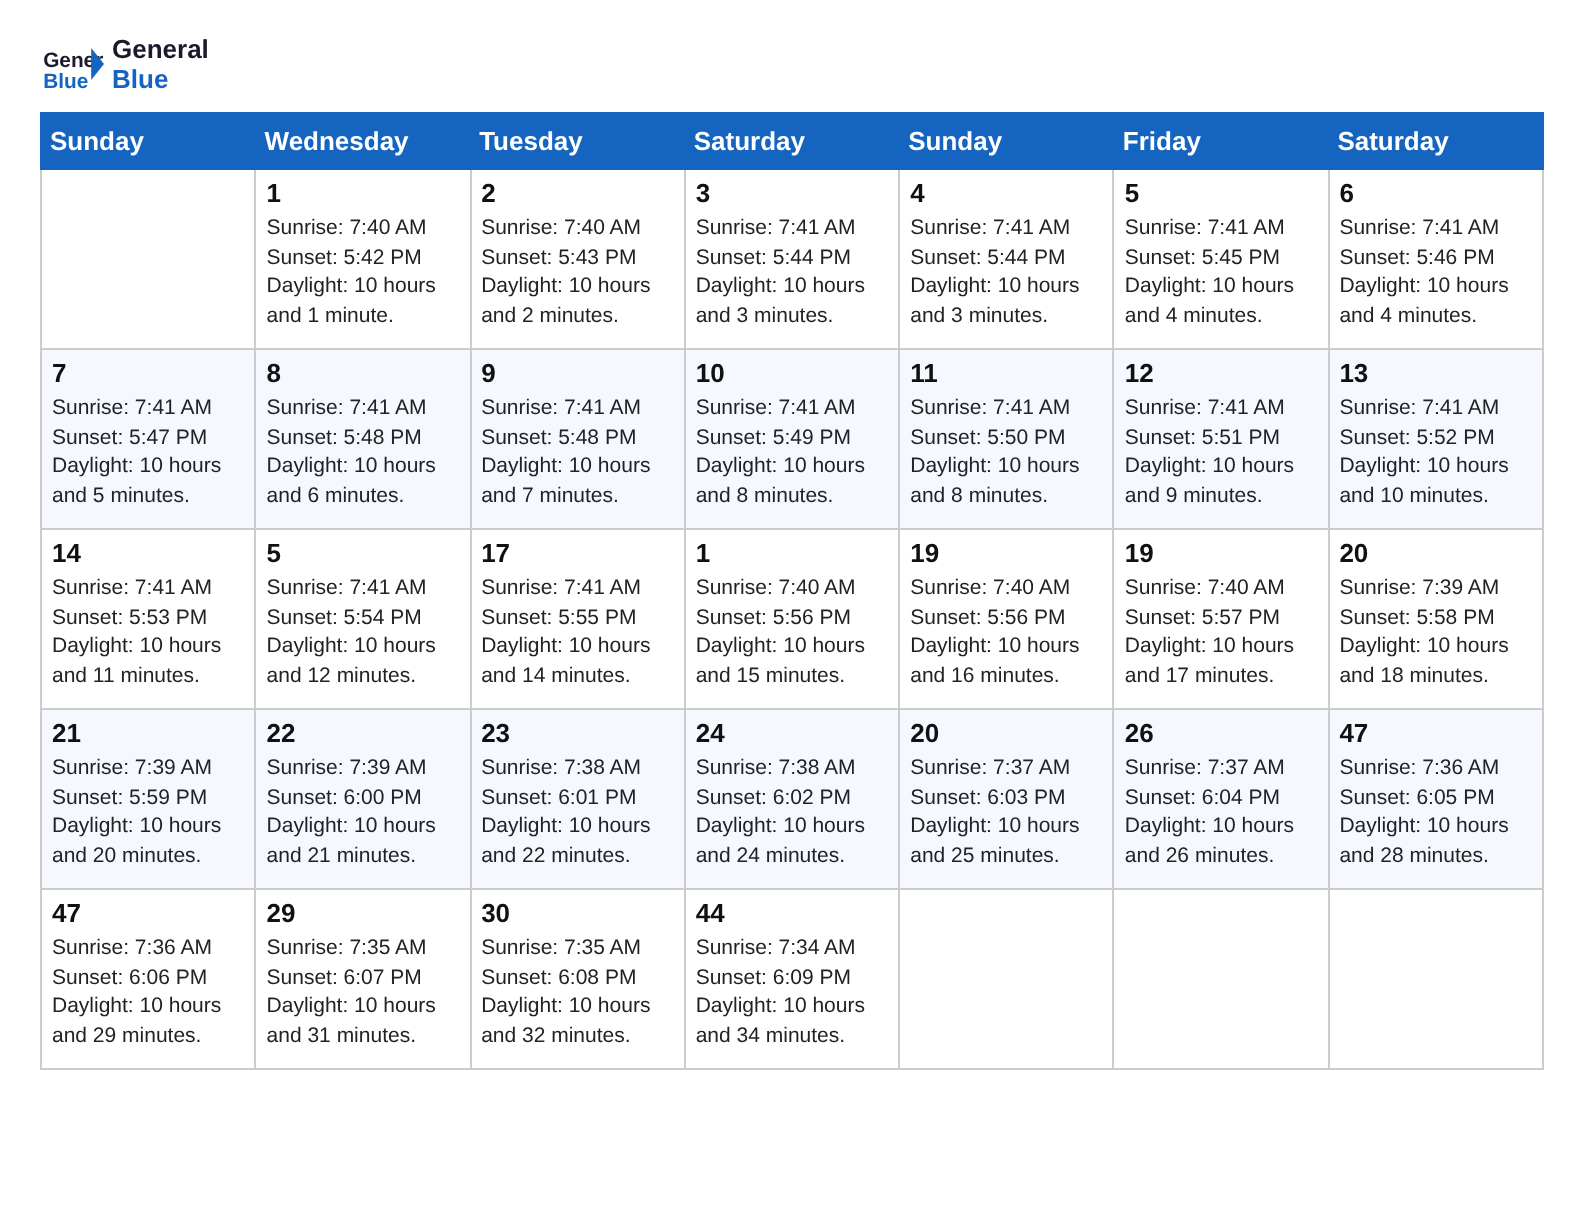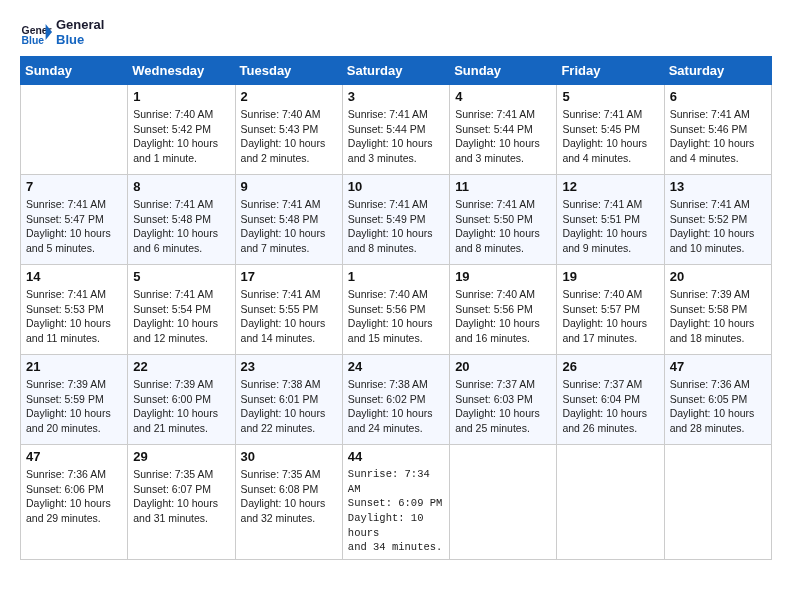--- a/index.html
+++ b/index.html
@@ -325,21 +325,21 @@
         </td>
         <td>
           <div class="day-number">30</div>
           <div class="day-info" style="white-space: pre-line;">Sunrise: 7:35 AM
 Sunset: 6:08 PM
 Daylight: 10 hours
 and 32 minutes.</div>
         </td>
         <td>
           <div class="day-number">44</div>
-          <div class="day-info" style="white-space: pre-line; font-family: Liberation Mono, monospace;">Sunrise: 7:34 AM
+          <div class="day-info" style="white-space: pre-line;">Sunrise: 7:34 AM
 Sunset: 6:09 PM
 Daylight: 10 hours
 and 34 minutes.</div>
         </td>
         <td class="empty-cell"></td>
         <td class="empty-cell"></td>
         <td class="empty-cell"></td>
       </tr>
     </tbody>
 </table>

